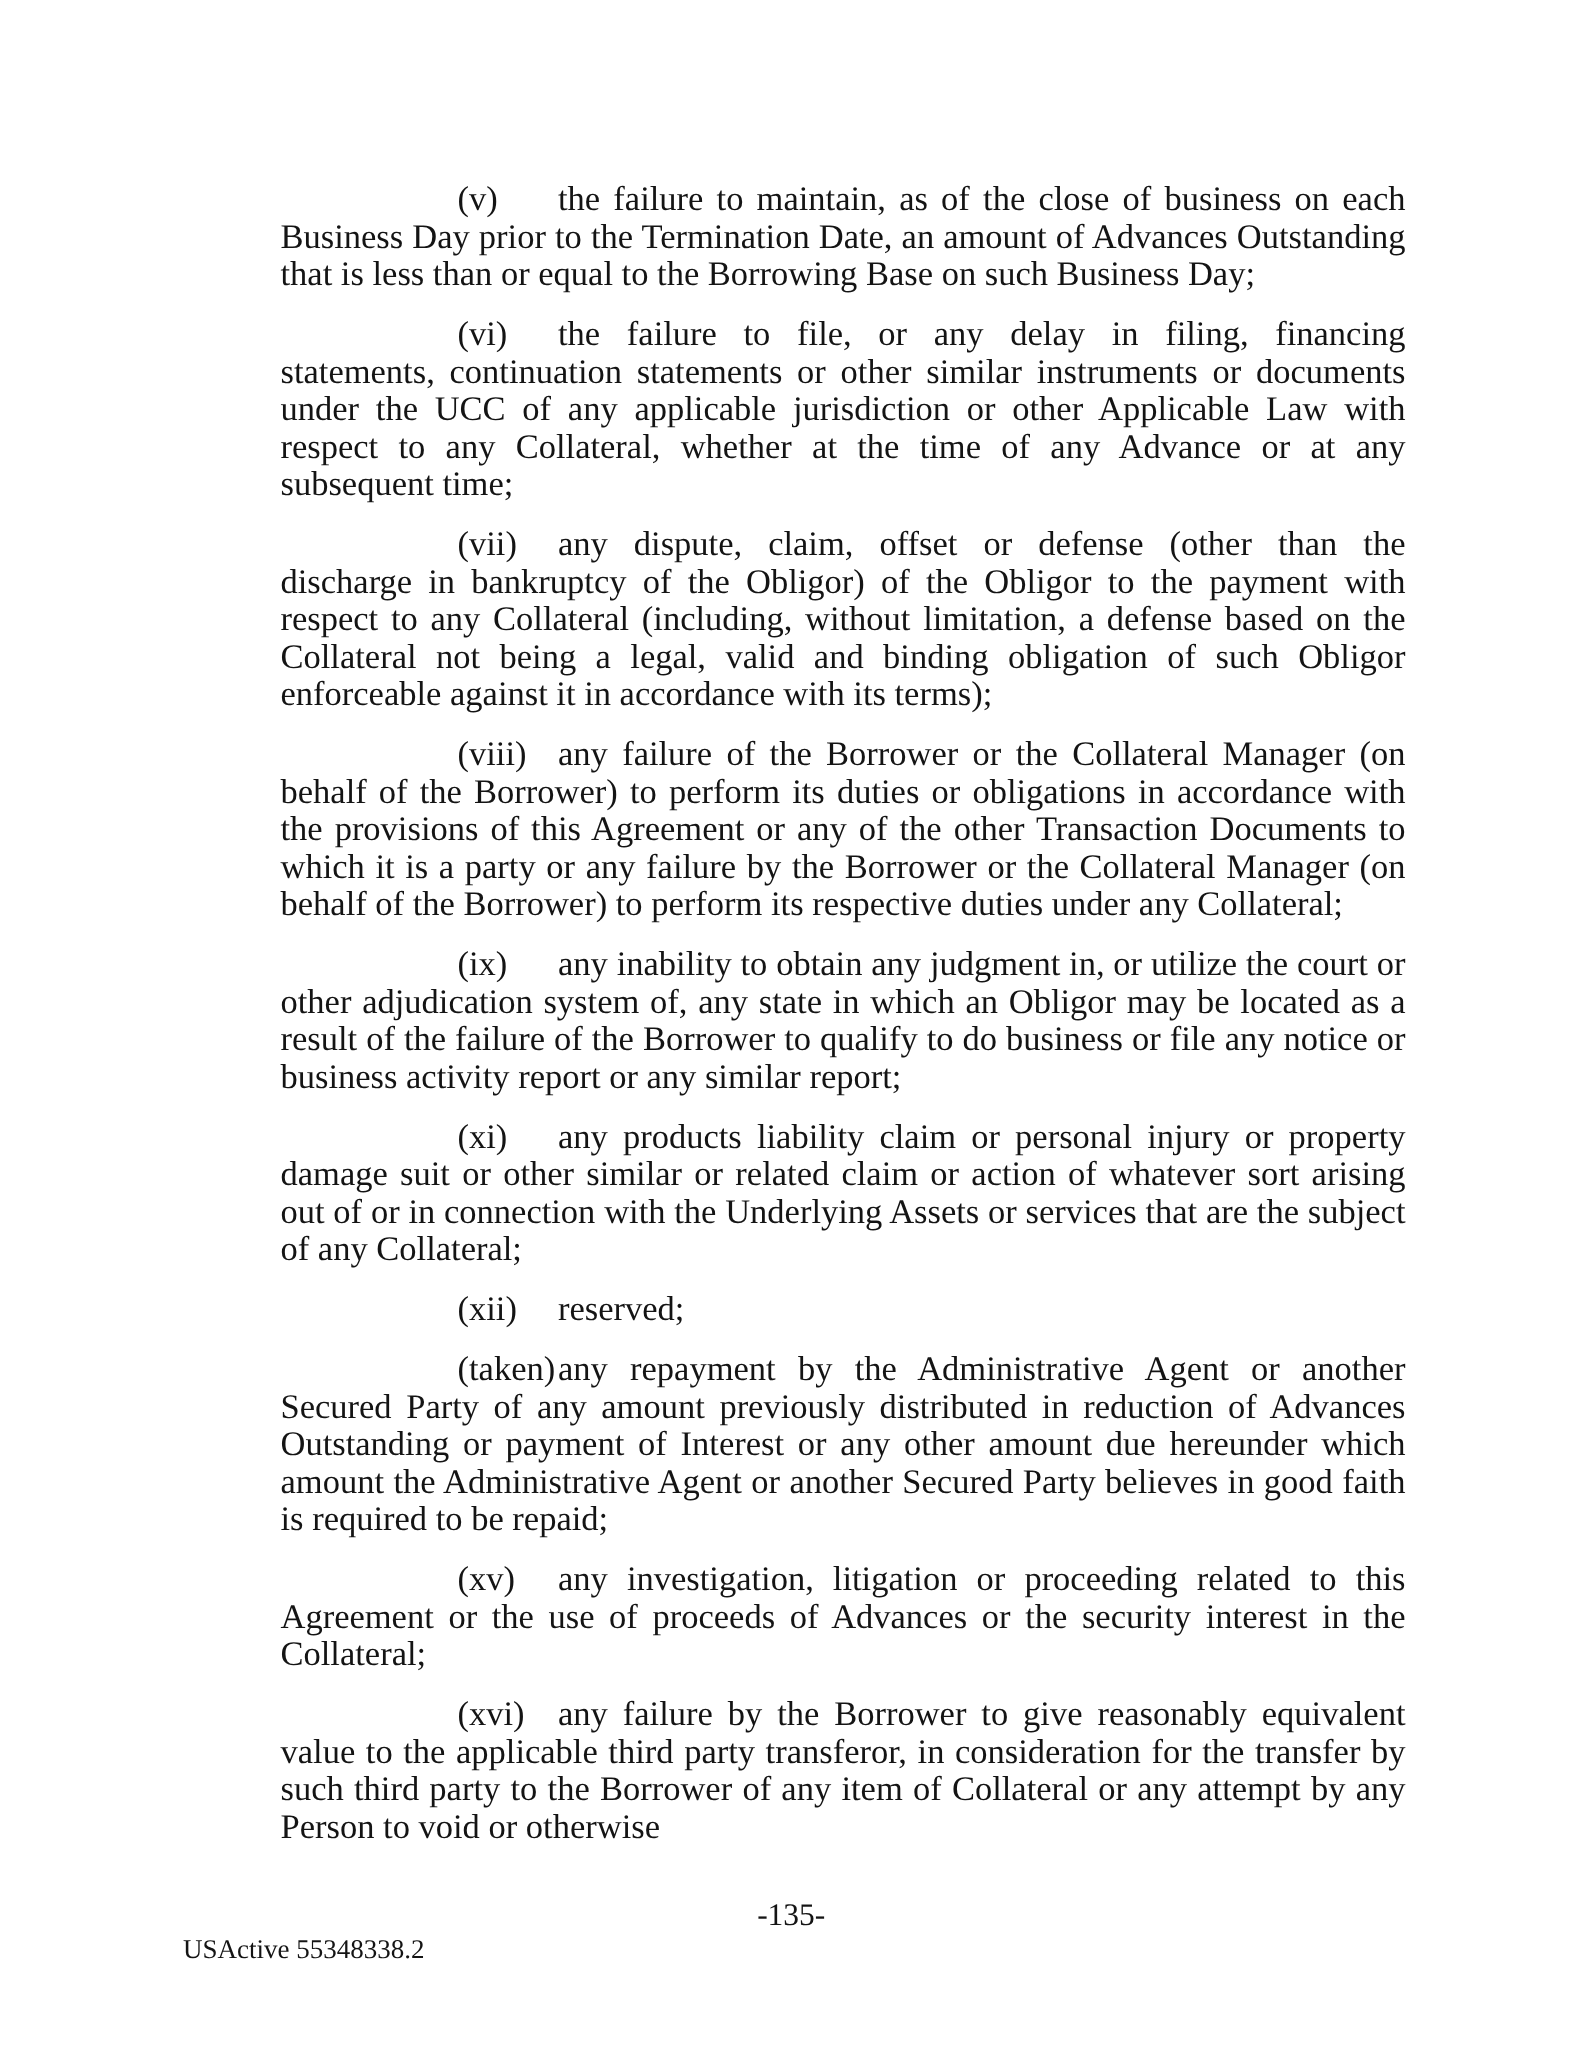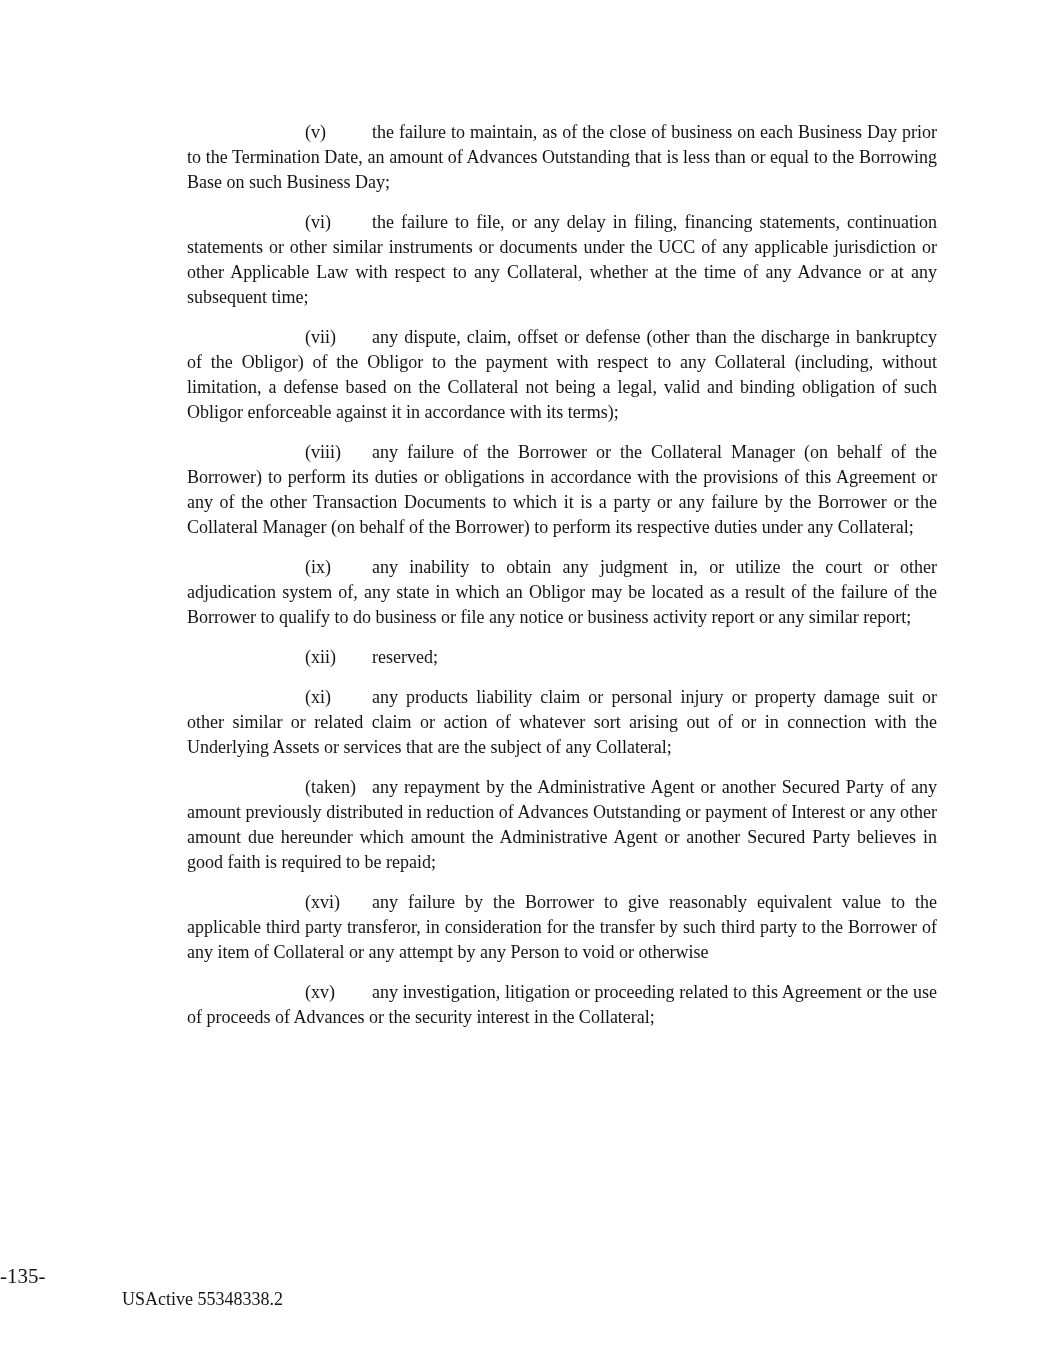--- a/index.html
+++ b/index.html
@@ -13,37 +13,37 @@
     color: #141414;
     overflow: hidden;
   }
   .content {
     position: absolute;
     left: 187px;
     top: 120px;
     width: 750px;
   }
   .clause {
-    font-size: 18px;
+    font-size: 23px;
     line-height: 25px;
     text-align: justify;
     text-indent: 118px;
     margin: 0 0 15px 0;
   }
   .clause .marker {
     display: inline-block;
     width: 67px;
     text-indent: 0;
   }
   .page-number {
     position: absolute;
     top: 1264px;
     left: 0;
     width: 1055px;
-    text-align: left;
+    text-align: center;
     font-size: 21px;
     line-height: 25px;
   }
   .footer-id {
     position: absolute;
     top: 1289px;
     left: 122px;
     font-size: 18px;
     line-height: 20px;
   }
@@ -58,28 +58,28 @@
 
     <p class="clause"><span class="marker">(vi)</span><span>the failure to file, or any delay in filing, financing statements, continuation statements or other similar instruments or documents under the UCC of any applicable jurisdiction or other Applicable Law with respect to any Collateral, whether at the time of any Advance or at any subsequent time;</span></p>
 
     <p class="clause"><span class="marker">(vii)</span><span>any dispute, claim, offset or defense (other than the discharge in bankruptcy of the Obligor) of the Obligor to the payment with respect to any Collateral (including, without limitation, a defense based on the Collateral not being a legal, valid and binding obligation of such Obligor enforceable against it in accordance with its terms);</span></p>
 
     <p class="clause"><span class="marker">(viii)</span><span>any failure of the Borrower or the Collateral Manager (on behalf of the Borrower) to perform its duties or obligations in accordance with the provisions of this Agreement or any of the other Transaction Documents to which it is a party or any failure by the Borrower or the Collateral Manager (on behalf of the Borrower) to perform its respective duties under any Collateral;</span></p>
 
     <p class="clause"><span class="marker">(ix)</span><span>any inability to obtain any judgment in, or utilize the court or other adjudication system of, any state in which an Obligor may be located as a result of the failure of the Borrower to qualify to do business or file any notice or business activity report or any similar report;</span></p>
 
 
+    <p class="clause"><span class="marker">(xi)</span><span>any products liability claim or personal injury or property damage suit or other similar or related claim or action of whatever sort arising out of or in connection with the Underlying Assets or services that are the subject of any Collateral;</span></p>
+
     <p class="clause"><span class="marker">(xii)</span><span>reserved;</span></p>
-
-    <p class="clause"><span class="marker">(xi)</span><span>any products liability claim or personal injury or property damage suit or other similar or related claim or action of whatever sort arising out of or in connection with the Underlying Assets or services that are the subject of any Collateral;</span></p>
 
     <p class="clause"><span class="marker">(taken)</span><span>any repayment by the Administrative Agent or another Secured Party of any amount previously distributed in reduction of Advances Outstanding or payment of Interest or any other amount due hereunder which amount the Administrative Agent or another Secured Party believes in good faith is required to be repaid;</span></p>
 
 
+    <p class="clause"><span class="marker">(xv)</span><span>any investigation, litigation or proceeding related to this Agreement or the use of proceeds of Advances or the security interest in the Collateral;</span></p>
+
     <p class="clause"><span class="marker">(xvi)</span><span>any failure by the Borrower to give reasonably equivalent value to the applicable third party transferor, in consideration for the transfer by such third party to the Borrower of any item of Collateral or any attempt by any Person to void or otherwise</span></p>
-
-    <p class="clause"><span class="marker">(xv)</span><span>any investigation, litigation or proceeding related to this Agreement or the use of proceeds of Advances or the security interest in the Collateral;</span></p>
 
   </div>
 
   <div class="page-number">-135-</div>
   <div class="footer-id">USActive 55348338.2</div>
 </div>
 
 </body></html>

